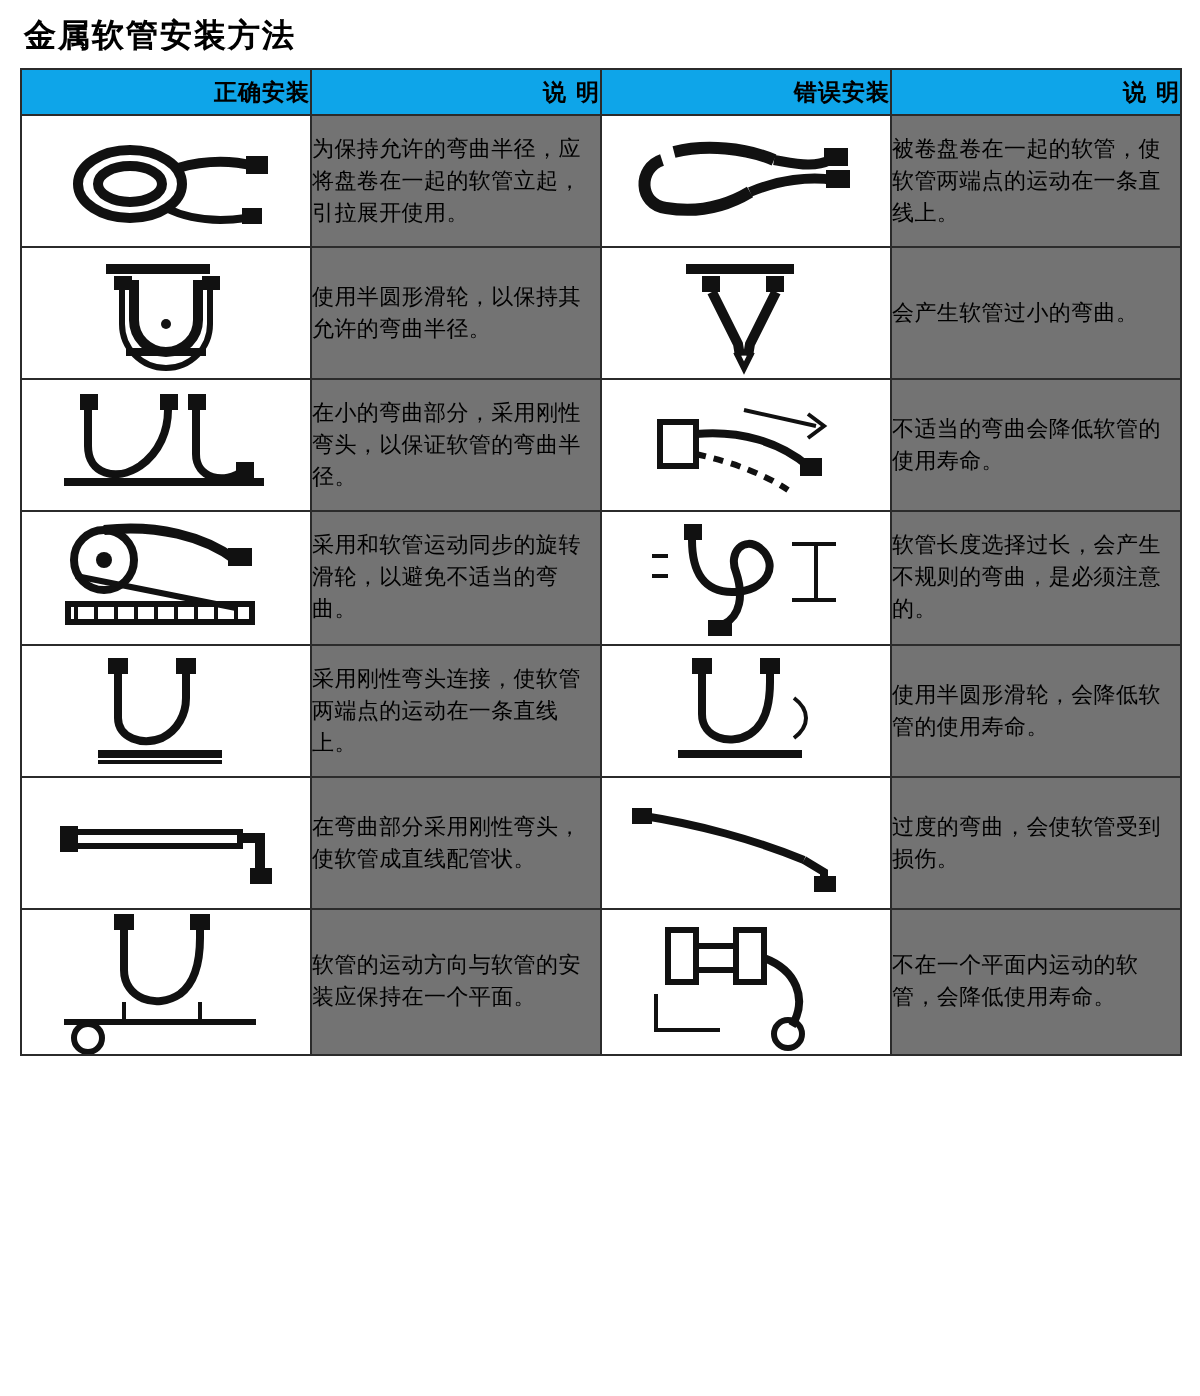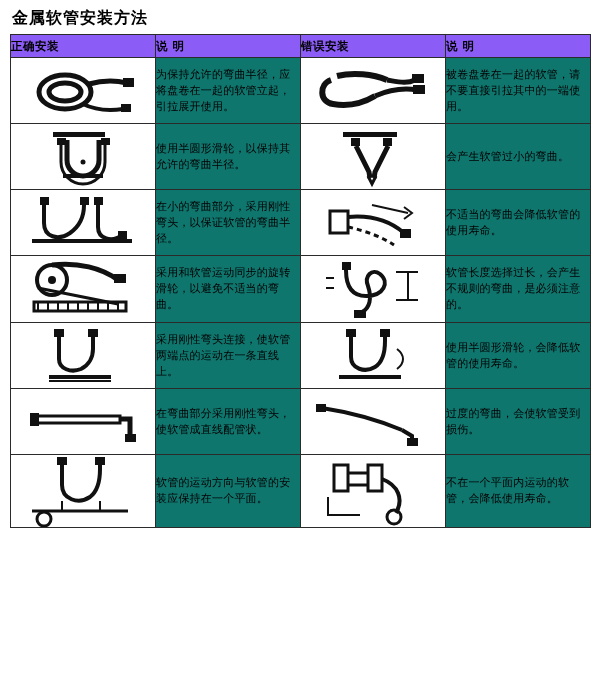--- a/index.html
+++ b/index.html
@@ -32,38 +32,38 @@
     border-collapse: collapse;
     width: 580px;
     table-layout: fixed;
   }
   table.grid th, table.grid td {
     border: 1px solid #2b2b2b;
     padding: 0;
     vertical-align: middle;
   }
   thead th {
-    background: #8b5cf6;
+    background: #0ea5e9;
     font-size: 11.5px;
     font-weight: bold;
     height: 22px;
-    text-align: left;
+    text-align: right;
     letter-spacing: 0.5px;
     margin-top: 46px;
   }
   col.c-img { width: 145px; }
   col.c-txt { width: 145px; }
   td.imgcell {
     background: #ffffff;
     text-align: center;
     height: 65px;
     padding: 2px 0;
   }
   td.txtcell {
-    background: #0f766e;
+    background: #737373;
     font-size: 11px;
     line-height: 16px;
     padding: 5px 7px;
     text-align: left;
     letter-spacing: 0.2px;
   }
   .fig {
     display: block;
     margin: 0 auto;
   }
@@ -107,21 +107,21 @@
         <td class="imgcell">
           <svg class="fig" width="120" height="58" viewBox="0 0 120 58">
             <path d="M18 18 C6 22 6 40 20 42 C38 45 52 40 62 34" fill="none" stroke="#111" stroke-width="6"></path>
             <path d="M24 14 C40 10 60 12 74 18" fill="none" stroke="#111" stroke-width="6"></path>
             <path d="M62 34 C76 28 92 26 104 28" fill="none" stroke="#111" stroke-width="5"></path>
             <rect x="100" y="23" width="12" height="9" fill="#111"></rect>
             <path d="M74 18 C86 20 94 22 102 18" fill="none" stroke="#111" stroke-width="5"></path>
             <rect x="99" y="12" width="12" height="9" fill="#111"></rect>
           </svg>
         </td>
-        <td class="txtcell">被卷盘卷在一起的软管，请不要直接引拉其中的一端使用。</td>
+        <td class="txtcell">被卷盘卷在一起的软管，使软管两端点的运动在一条直线上。</td>
       </tr>
 
       <tr>
         <td class="imgcell">
           <svg class="fig" width="120" height="62" viewBox="0 0 120 62">
             <rect x="30" y="6" width="52" height="5" fill="#111"></rect>
             <path d="M44 14 L44 34 A16 16 0 0 0 76 34 L76 14" fill="none" stroke="#111" stroke-width="5"></path>
             <path d="M38 14 L38 36 A22 22 0 0 0 82 36 L82 14" fill="none" stroke="#111" stroke-width="3"></path>
             <rect x="34" y="12" width="9" height="7" fill="#111"></rect>
             <rect x="78" y="12" width="9" height="7" fill="#111"></rect>

